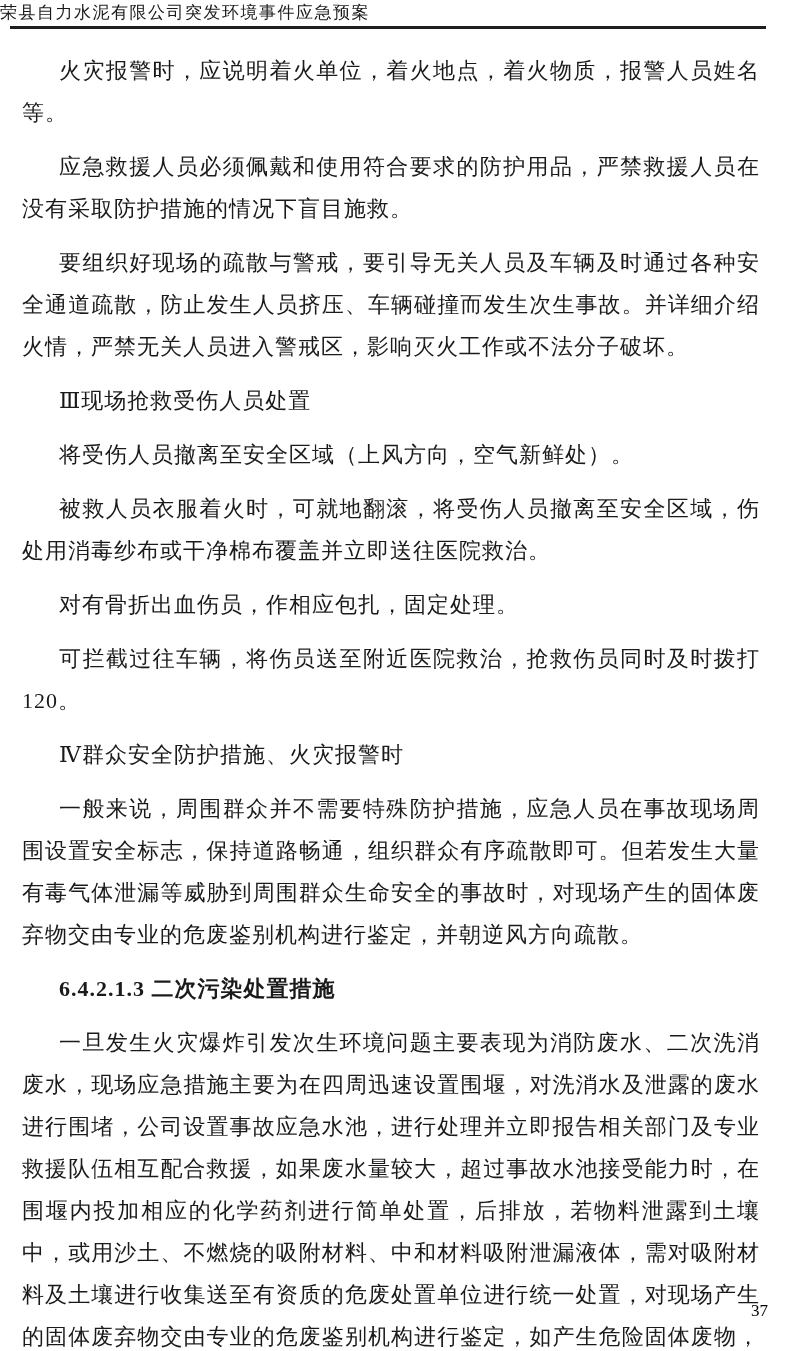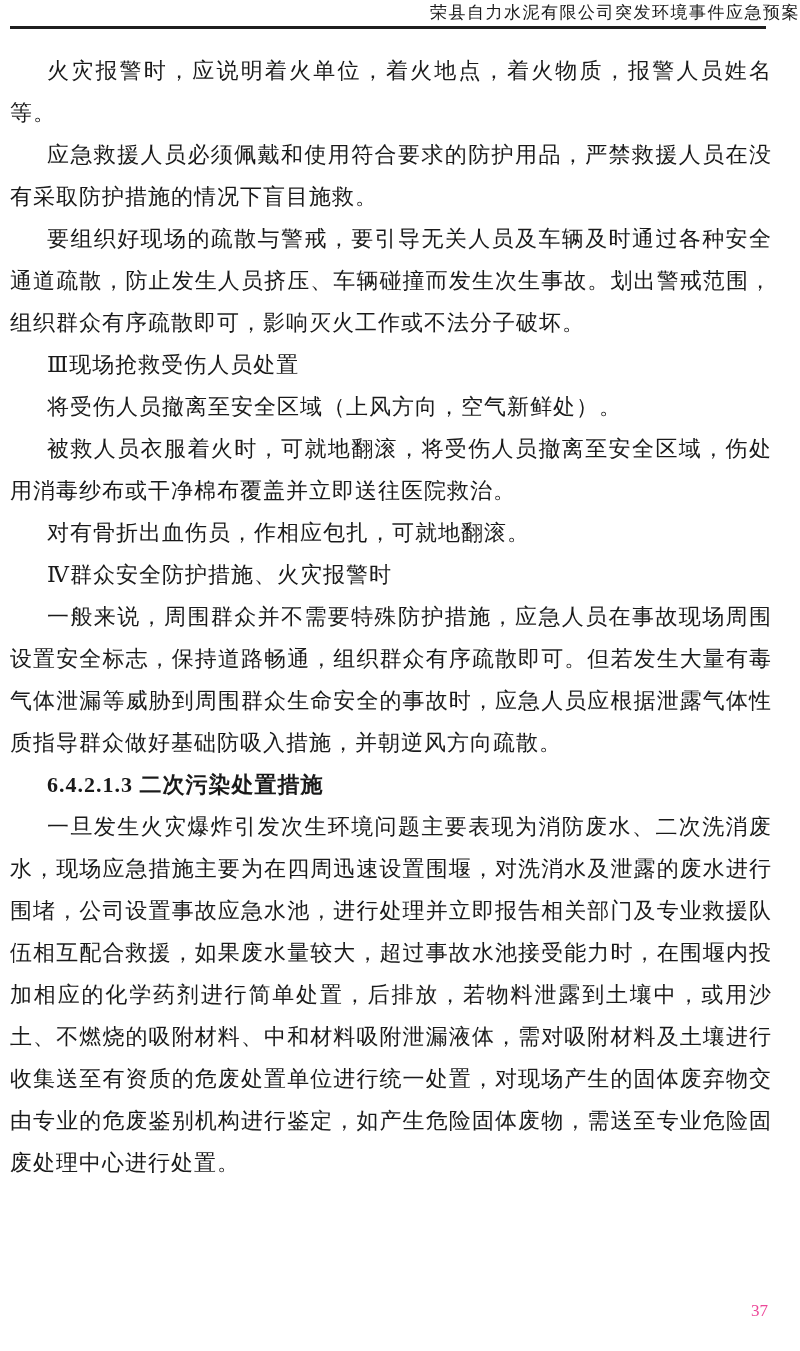--- a/index.html
+++ b/index.html
@@ -8,76 +8,77 @@
     width: 800px;
     height: 1351px;
     background: #ffffff;
     font-family: "Liberation Serif", "DejaVu Serif", serif;
     color: #1a1a1a;
     overflow: hidden;
     box-sizing: border-box;
   }
   .header-title {
     padding-top: 3px;
-    text-align: right;
+    text-align: left;
     font-size: 17px;
     line-height: 20px;
     letter-spacing: 1.5px;
     color: #1a1a1a;
     white-space: nowrap;
   }
   .header-rule {
     margin: 3px 34px 0 10px;
     height: 3px;
     background: #1f1f1f;
   }
   .doc-body {
     margin: 21px 28px 0 10px;
     font-size: 22px;
     line-height: 42px;
     letter-spacing: 1px;
     text-align: justify;
   }
   .doc-body p {
-    margin: 0;
+    margin: 12px;
     padding: 0;
     text-indent: 37px;
   }
   .doc-body p.heading {
     font-weight: bold;
   }
   .page-number {
     position: absolute;
     top: 1299px;
     right: 32px;
     font-size: 17px;
     line-height: 24px;
-    color: #ec4899;
+    color: #000000;
   }
 </style>
 </head>
 <body>
 
 <div class="page">
 
   <header>
     <div class="header-title">荣县自力水泥有限公司突发环境事件应急预案</div>
     <div class="header-rule"></div>
   </header>
 
   <main class="doc-body" id="doc-body">
       <p class="body">火灾报警时，应说明着火单位，着火地点，着火物质，报警人员姓名等。</p>
       <p class="body">应急救援人员必须佩戴和使用符合要求的防护用品，严禁救援人员在没有采取防护措施的情况下盲目施救。</p>
-      <p class="body">要组织好现场的疏散与警戒，要引导无关人员及车辆及时通过各种安全通道疏散，防止发生人员挤压、车辆碰撞而发生次生事故。划出警戒范围，组织群众有序疏散即可，影响灭火工作或不法分子破坏。</p>
+      <p class="body">要组织好现场的疏散与警戒，要引导无关人员及车辆及时通过各种安全通道疏散，防止发生人员挤压、车辆碰撞而发生次生事故。并详细介绍火情，严禁无关人员进入警戒区，影响灭火工作或不法分子破坏。</p>
       <p class="body">Ⅲ现场抢救受伤人员处置</p>
       <p class="body">将受伤人员撤离至安全区域（上风方向，空气新鲜处）。</p>
       <p class="body">被救人员衣服着火时，可就地翻滚，将受伤人员撤离至安全区域，伤处用消毒纱布或干净棉布覆盖并立即送往医院救治。</p>
-      <p class="body">对有骨折出血伤员，作相应包扎，可就地翻滚。</p>
+      <p class="body">对有骨折出血伤员，作相应包扎，固定处理。</p>
+      <p class="body">可拦截过往车辆，将伤员送至附近医院救治，抢救伤员同时及时拨打 120。</p>
       <p class="body">Ⅳ群众安全防护措施、火灾报警时</p>
-      <p class="body">一般来说，周围群众并不需要特殊防护措施，应急人员在事故现场周围设置安全标志，保持道路畅通，组织群众有序疏散即可。但若发生大量有毒气体泄漏等威胁到周围群众生命安全的事故时，应急人员应根据泄露气体性质指导群众做好基础防吸入措施，并朝逆风方向疏散。</p>
+      <p class="body">一般来说，周围群众并不需要特殊防护措施，应急人员在事故现场周围设置安全标志，保持道路畅通，组织群众有序疏散即可。但若发生大量有毒气体泄漏等威胁到周围群众生命安全的事故时，对现场产生的固体废弃物交由专业的危废鉴别机构进行鉴定，并朝逆风方向疏散。</p>
       <p class="heading">6.4.2.1.3 二次污染处置措施</p>
       <p class="body">一旦发生火灾爆炸引发次生环境问题主要表现为消防废水、二次洗消废水，现场应急措施主要为在四周迅速设置围堰，对洗消水及泄露的废水进行围堵，公司设置事故应急水池，进行处理并立即报告相关部门及专业救援队伍相互配合救援，如果废水量较大，超过事故水池接受能力时，在围堰内投加相应的化学药剂进行简单处置，后排放，若物料泄露到土壤中，或用沙土、不燃烧的吸附材料、中和材料吸附泄漏液体，需对吸附材料及土壤进行收集送至有资质的危废处置单位进行统一处置，对现场产生的固体废弃物交由专业的危废鉴别机构进行鉴定，如产生危险固体废物，需送至专业危险固废处理中心进行处置。</p>
     </main>
 
   <footer>
     <div class="page-number">37</div>
   </footer>
 
 </div>
 

